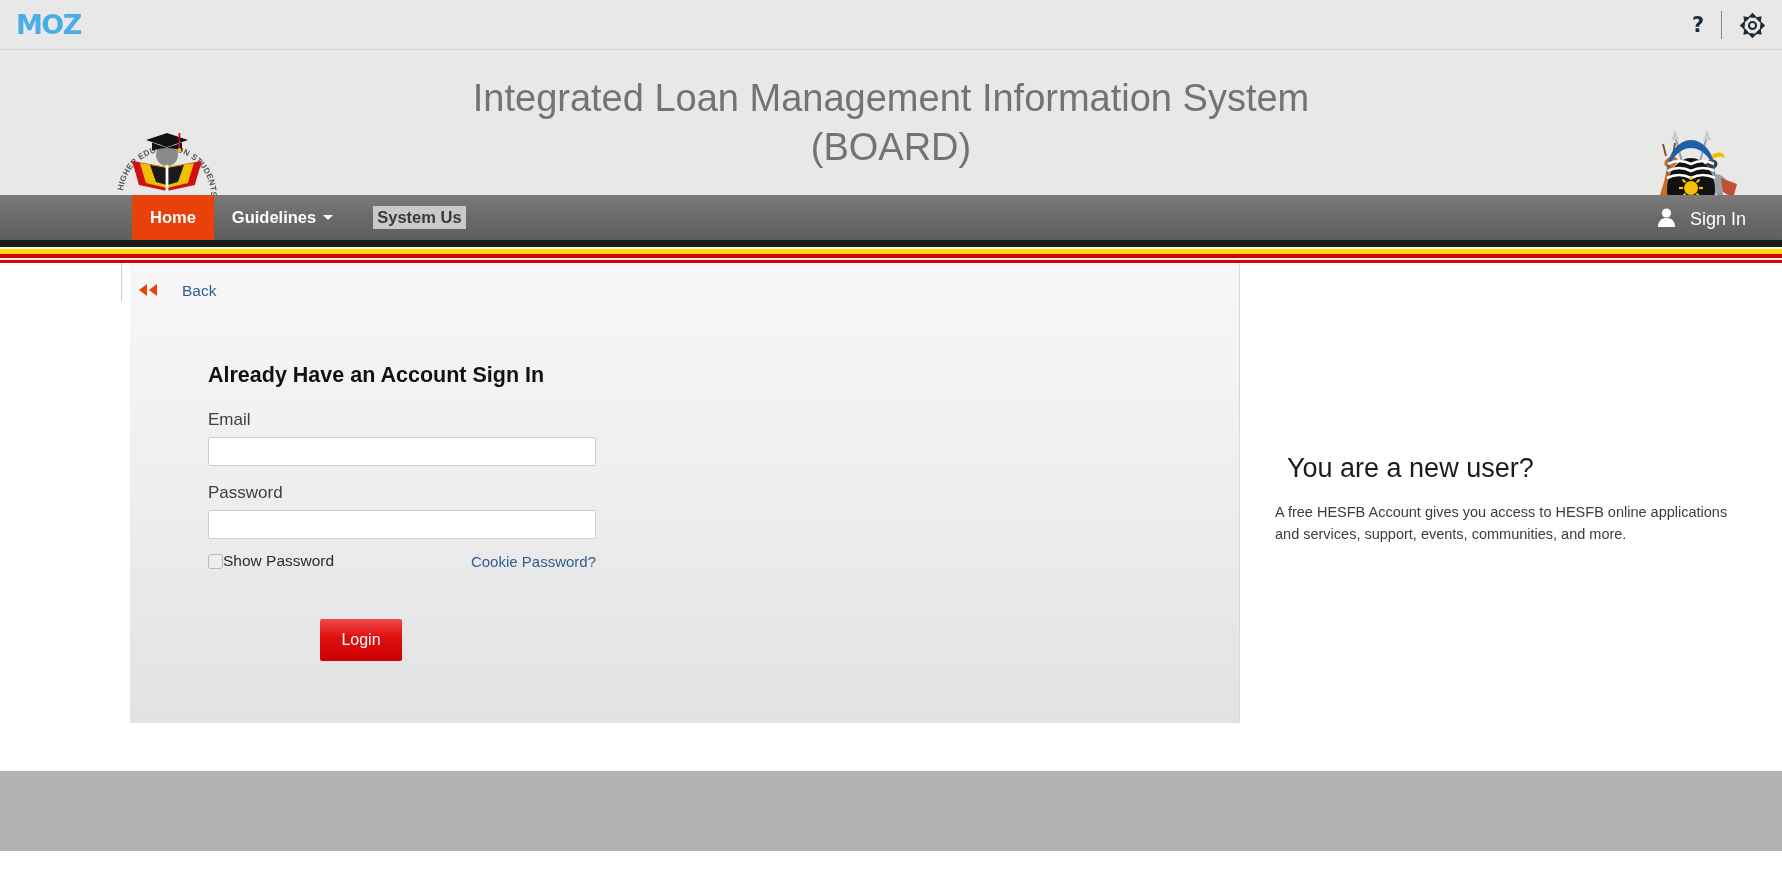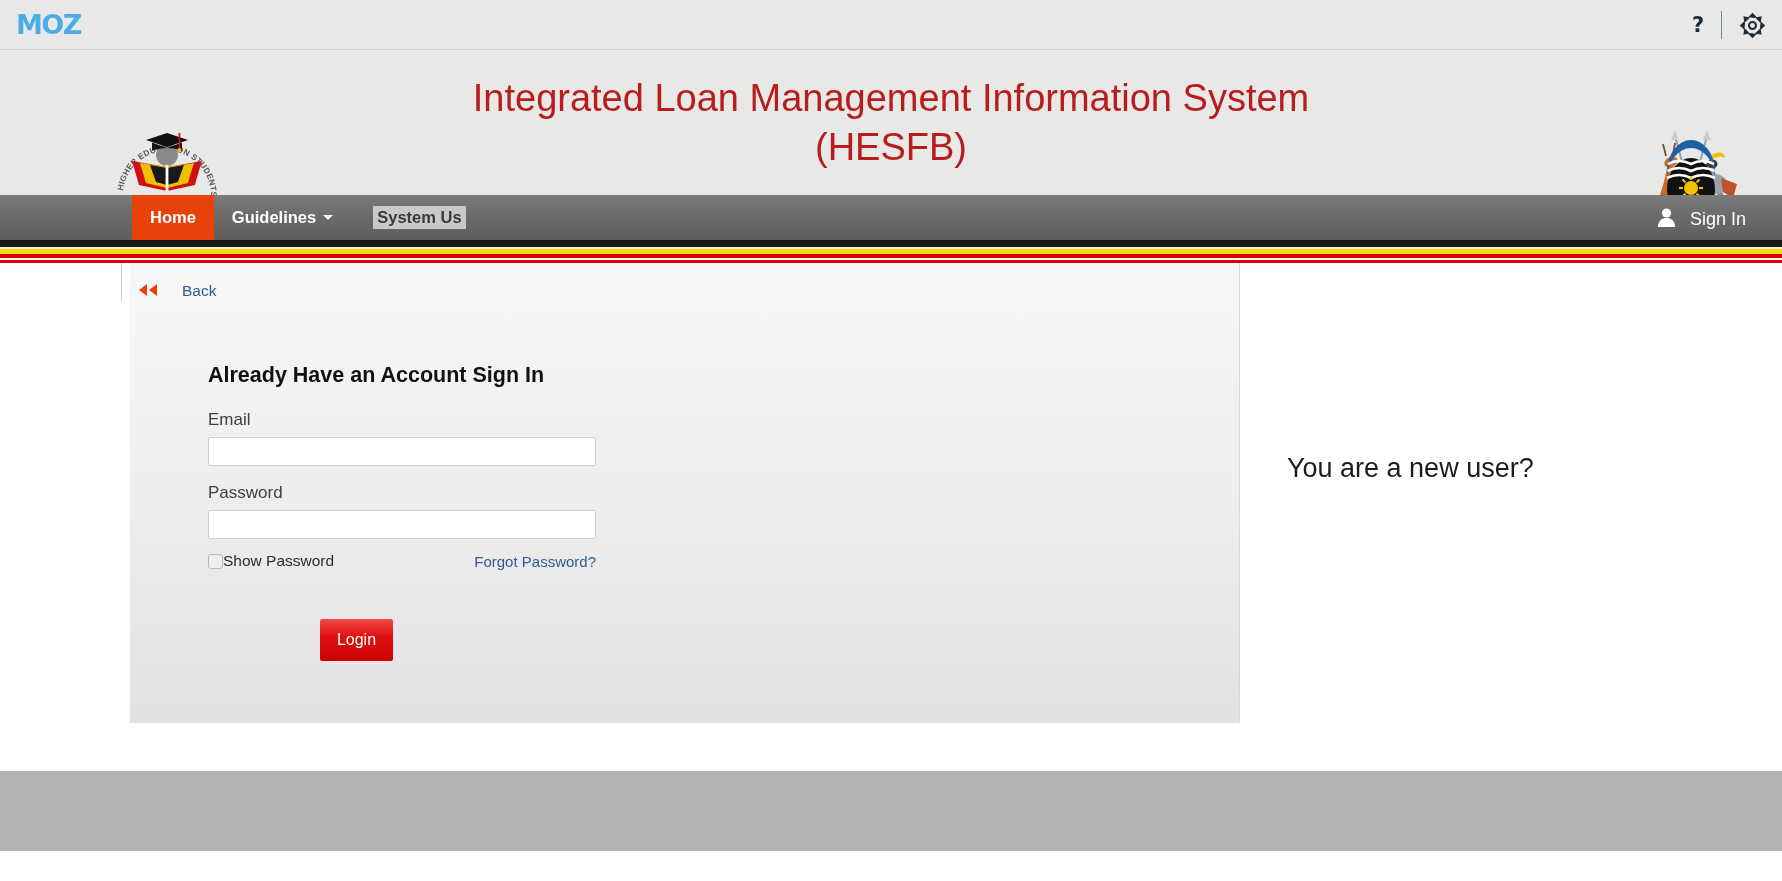--- a/index.html
+++ b/index.html
@@ -96,21 +96,21 @@
     top: 55px;
     width: 118px;
     height: 112px;
   }
   .site-title {
     width: 100%;
     text-align: center;
     font-size: 38px;
     line-height: 1.28;
     font-weight: 400;
-    color: #b91c1c;
+    color: #737373;
     font-family: "Liberation Sans", sans-serif;
     letter-spacing: 0px;
     padding: 0 260px;
   }
   .coat-arms {
     position: absolute;
     right: 35px;
     top: 72px;
     width: 112px;
     height: 108px;
@@ -273,21 +273,21 @@
     font-size: 15.5px;
     color: #2b2b2b;
   }
   .forgot {
     font-size: 15px;
     color: #2f5c94;
     cursor: pointer;
   }
   .login-btn {
     margin: 49px 0 0 112px;
-    width: 73px;
+    width: 82px;
     height: 42px;
     border: none;
     border-radius: 2px;
     background: linear-gradient(to bottom, #f04a4a 0%, #e01010 42%, #cc0000 100%);
     color: #ffffff;
     font-size: 16px;
     font-family: "Liberation Sans", sans-serif;
     cursor: pointer;
   }
   .panel-right {
@@ -366,21 +366,21 @@
       <path d="M59 63 L42 60 C42 60 46 71 48 77 L59 80 Z" fill="#1a1a1a"></path>
       <path d="M59 63 L76 60 C76 60 72 71 70 77 L59 80 Z" fill="#1a1a1a"></path>
       <rect x="57.6" y="60" width="2.8" height="26" fill="#ffffff"></rect>
       <text x="59" y="106" text-anchor="middle" font-family="DejaVu Sans, sans-serif" font-size="19" font-weight="bold" fill="#111111" letter-spacing="0.5">HESFB</text>
       <text x="59" y="112" text-anchor="middle" font-family="Liberation Sans, sans-serif" font-size="3.7" fill="#6a6a6a">Increasing Access to Higher Education</text>
     </svg>
   </div>
 
   <div class="site-title">
     <div>Integrated Loan Management Information System</div>
-    <div>(HESFB)</div>
+    <div>(BOARD)</div>
   </div>
 
   <div class="coat-arms">
     <svg width="112" height="108" viewBox="0 0 112 108">
 
       <g stroke="#9aa0a6" stroke-width="2">
         <line x1="40" y1="14" x2="52" y2="58"></line>
         <line x1="72" y1="14" x2="60" y2="58"></line>
       </g>
       <path d="M40 8 L44 18 L36 18 Z" fill="#c9ccd1"></path>
@@ -499,26 +499,27 @@
       <input class="text-input" type="text" placeholder="" style="">
 
       <div class="field-label">Password</div>
       <input class="text-input" type="password" placeholder="" style="">
 
       <div class="row-under">
         <div class="showpw">
           <span class="cbox"></span>
           <span class="showpw-label">Show Password</span>
         </div>
-        <span class="forgot">Forgot Password?</span>
+        <span class="forgot">Cookie Password?</span>
       </div>
 
       <button class="login-btn">Login</button>
     </div>
   </div>
 
   <div class="panel-right">
     <h2 class="new-user-title">You are a new user?</h2>
+    <p class="new-user-text">A free HESFB Account gives you access to HESFB online applications and services, support, events, communities, and more.</p>
   </div>
 </div>
 
 <div class="footer-white"></div>
 <div class="footer-grey"></div>
 
 </body></html>

